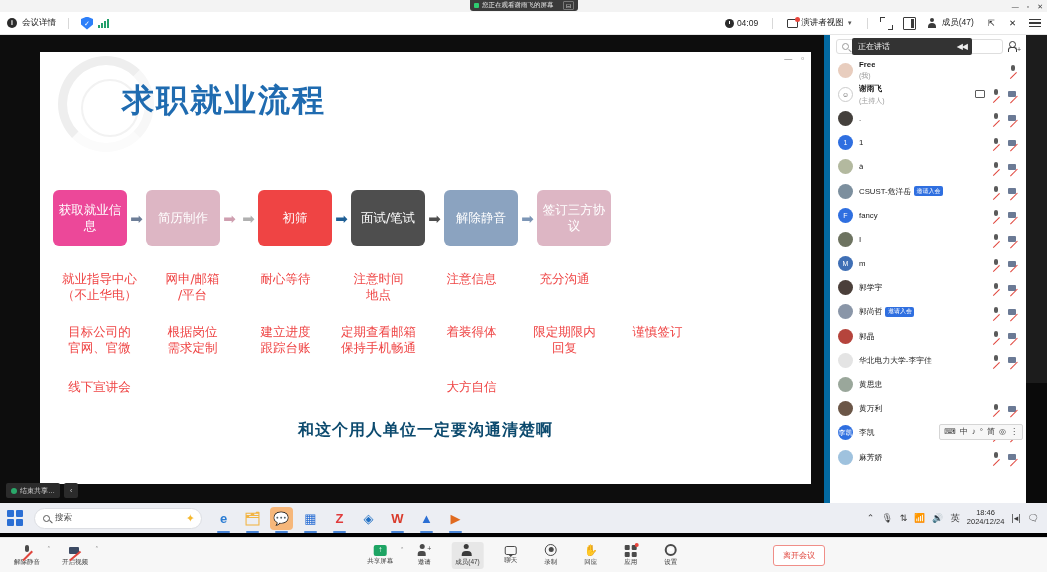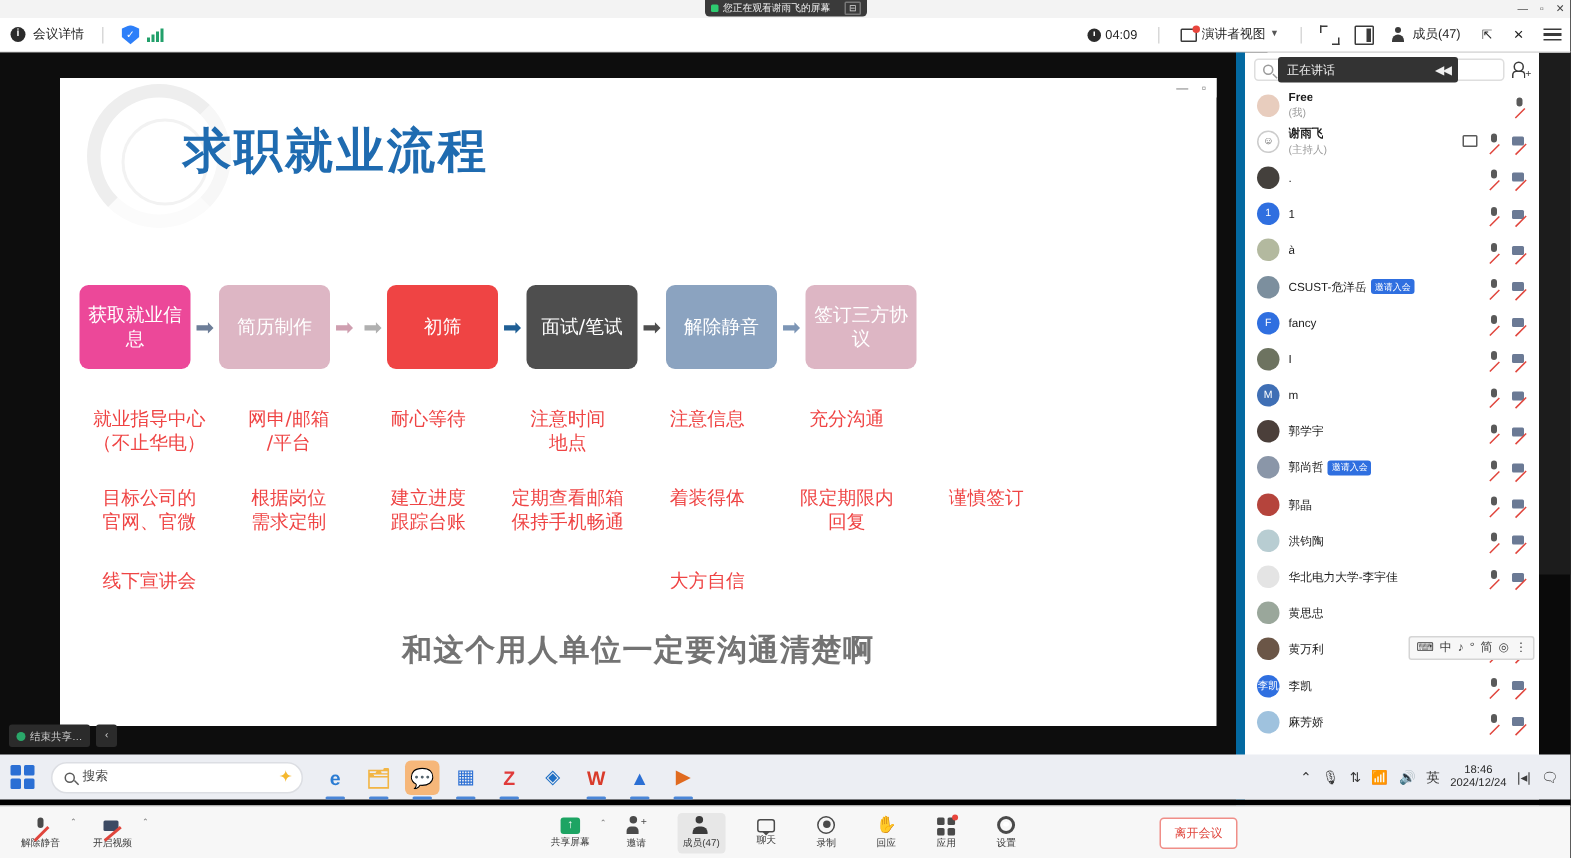--- a/index.html
+++ b/index.html
@@ -151,21 +151,21 @@
     font-size: 12.5px; color: #ef4444; line-height: 1.3;
     font-family: "DejaVu Sans", "Liberation Sans", sans-serif;
   }
   .note-row .cell { width: 93px; text-align: center; flex: 0 0 93px; }
   .row-1 { top: 219px; }
   .row-2 { top: 272px; }
   .row-3 { top: 327px; }
 
   .slide-caption {
     position: absolute; left: 0; top: 368px; width: 771px; text-align: center;
-    font-size: 20px; font-weight: bold; color: #737373; letter-spacing: 1px;
+    font-size: 16px; font-weight: bold; color: #0c4a6e; letter-spacing: 1px;
     font-family: "DejaVu Sans", "Liberation Sans", sans-serif;
   }
 
   .stage-footer {
     position: absolute; left: 6px; bottom: 4px; display: flex; align-items: center; gap: 0;
   }
   .stage-fbtn {
     height: 15px; background: #2b2b2b; color: #cfcfcf; font-size: 7px;
     display: flex; align-items: center; gap: 3px; padding: 0 5px; border-radius: 2px;
   }
@@ -671,30 +671,20 @@
             <div class="avatar" style="background: rgb(181, 68, 60);"></div>
             <div class="pname-wrap">
               <span class="pname">郭晶</span>
             </div>
             <div class="picons">
               <span class="ico-mute"></span>
               <span class="ico-cam"></span>
             </div>
           </div>
           <div class="prow">
-            <div class="avatar" style="background: rgb(184, 205, 210);"></div>
-            <div class="pname-wrap">
-              <span class="pname">洪钧陶</span>
-            </div>
-            <div class="picons">
-              <span class="ico-mute"></span>
-              <span class="ico-cam"></span>
-            </div>
-          </div>
-          <div class="prow">
             <div class="avatar" style="background: rgb(228, 228, 228);"></div>
             <div class="pname-wrap">
               <span class="pname">华北电力大学-李宇佳</span>
             </div>
             <div class="picons">
               <span class="ico-mute"></span>
               <span class="ico-cam"></span>
             </div>
           </div>
           <div class="prow">

